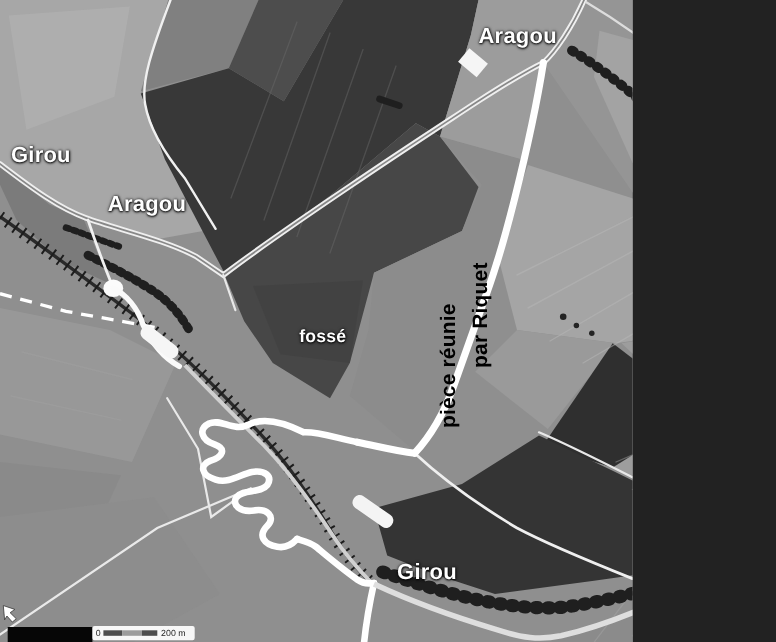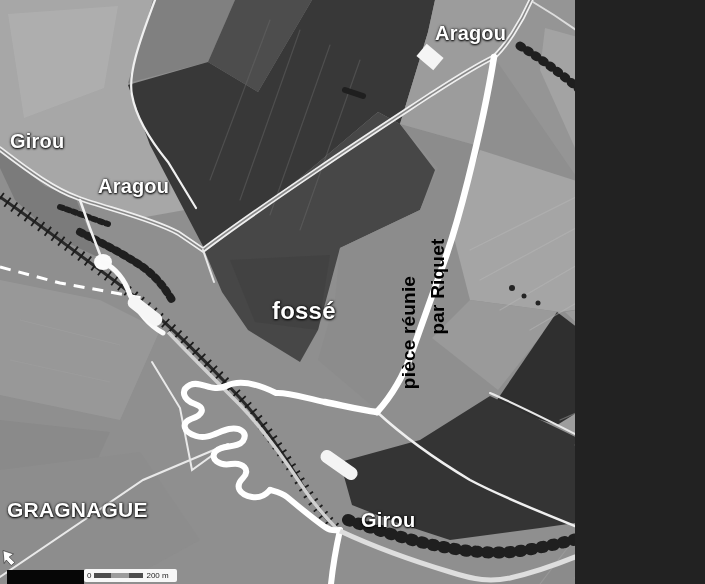--- a/index.html
+++ b/index.html
@@ -162,27 +162,26 @@
 
     <polygon points="3,550.5 13.5,554 9.2,557 14.8,562.5 11.2,565.5 6.3,560 4.2,563.5" fill="#ffffff" stroke="#333333" stroke-width=".7"></polygon>
   </svg>
 
   <div class="label light" style="left:435px;top:23px;font-size:20px;">Aragou</div>
 
   <div class="label light" style="left:10px;top:131px;font-size:20px;">Girou</div>
 
   <div class="label light" style="left:98px;top:176px;font-size:20px;">Aragou</div>
 
-  <div class="label light" style="left:272px;top:299px;font-size:24px;">fossé</div>
+  <div class="label light" style="left:272px;top:299px;font-size:16px;">fossé</div>
 
   <div class="label dark rot" style="left:348px;top:323px;width:120px;font-size:19px;">pièce réunie</div>
 
   <div class="label dark rot" style="left:385px;top:277px;width:104px;font-size:19px;">par Riquet</div>
 
-  <div class="label light" style="left:7px;top:499px;font-size:21px;">GRAGNAGUE</div>
 
   <div class="label light" style="left:361px;top:510px;font-size:20px;">Girou</div>
 
   <div class="label light" style="left:591px;top:503px;font-size:21px;">BONREPOS</div>
 
   <div class="blackbar"></div>
 
   <div class="scalebar">
     <span>0</span>
     <span class="segs">

